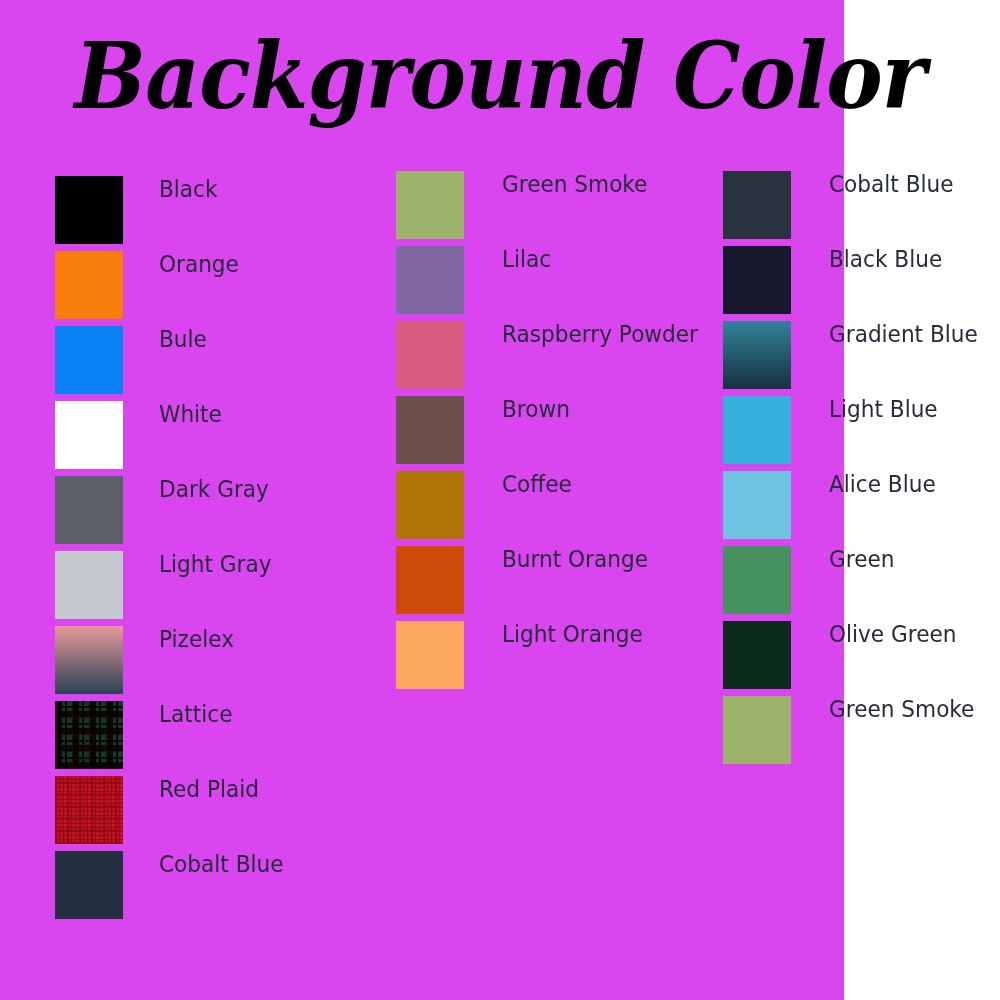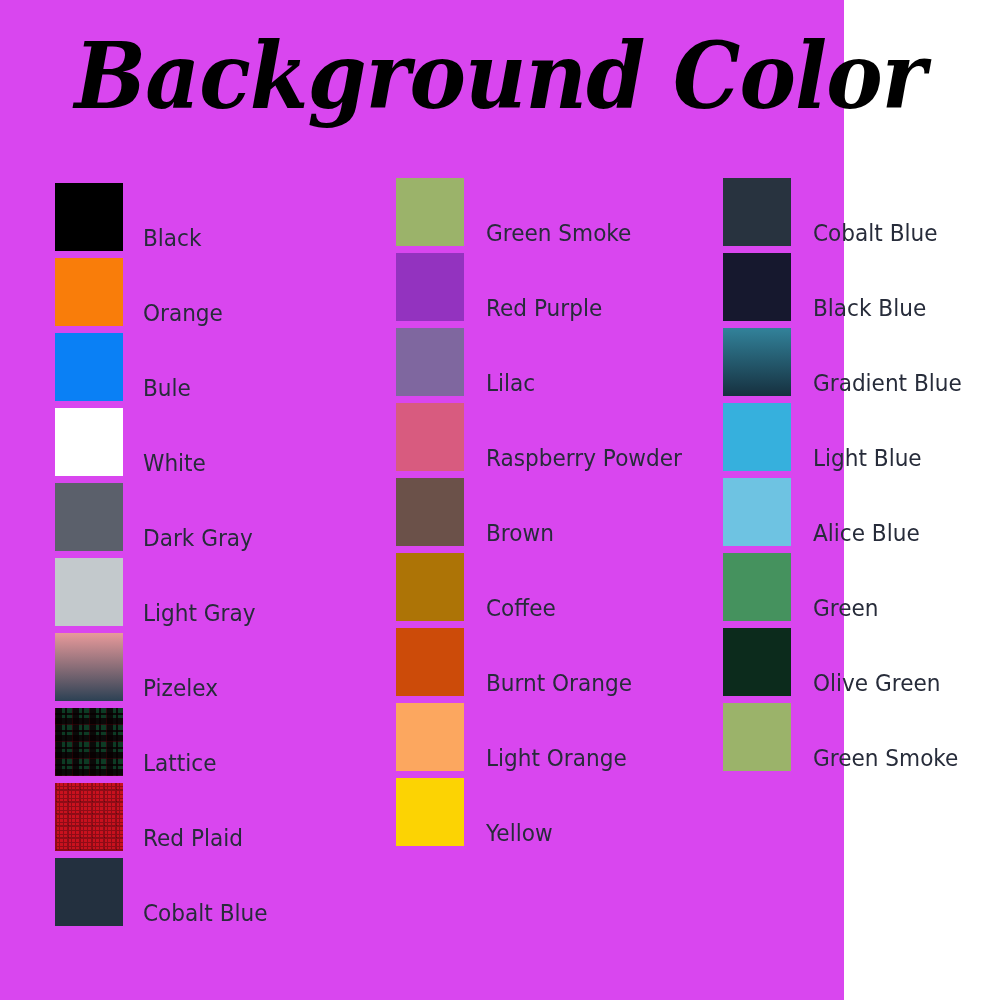--- a/index.html
+++ b/index.html
@@ -52,21 +52,22 @@
     top: 0;
   }
   .col-0 { left: 55px;  top: 176px; }
   .col-1 { left: 396px; top: 171px; }
   .col-2 { left: 723px; top: 171px; }
 
   .swatch-row {
     position: relative;
     height: 75px;
     display: flex;
-    align-items: flex-end;
+    align-items: flex-start;
+    gap: 16px;
   }
   .swatch {
     width: 68px;
     height: 68px;
     flex: 0 0 68px;
     background: #ffffff;
   }
   .swatch-label {
     margin-left: 20px;
     font-family: "DejaVu Sans", sans-serif;
@@ -129,24 +130,20 @@
           <div class="swatch" title="Cobalt Blue" style="background: rgb(35, 48, 63);"></div>
           <div class="swatch-label">Cobalt Blue</div>
         </div>
       </div>
     <div class="column col-1">
         <div class="swatch-row">
           <div class="swatch" title="Green Smoke" style="background: rgb(155, 179, 106);"></div>
           <div class="swatch-label">Green Smoke</div>
         </div>
         <div class="swatch-row">
-          <div class="swatch" title="Red Purple" style="background: rgb(147, 51, 191);"></div>
-          <div class="swatch-label">Red Purple</div>
-        </div>
-        <div class="swatch-row">
           <div class="swatch" title="Lilac" style="background: rgb(127, 103, 159);"></div>
           <div class="swatch-label">Lilac</div>
         </div>
         <div class="swatch-row">
           <div class="swatch" title="Raspberry Powder" style="background: rgb(216, 91, 127);"></div>
           <div class="swatch-label">Raspberry Powder</div>
         </div>
         <div class="swatch-row">
           <div class="swatch" title="Brown" style="background: rgb(107, 81, 73);"></div>
           <div class="swatch-label">Brown</div>
@@ -156,24 +153,20 @@
           <div class="swatch-label">Coffee</div>
         </div>
         <div class="swatch-row">
           <div class="swatch" title="Burnt Orange" style="background: rgb(204, 75, 9);"></div>
           <div class="swatch-label">Burnt Orange</div>
         </div>
         <div class="swatch-row">
           <div class="swatch" title="Light Orange" style="background: rgb(252, 167, 95);"></div>
           <div class="swatch-label">Light Orange</div>
         </div>
-        <div class="swatch-row">
-          <div class="swatch" title="Yellow" style="background: rgb(252, 211, 3);"></div>
-          <div class="swatch-label">Yellow</div>
-        </div>
       </div>
     <div class="column col-2">
         <div class="swatch-row">
           <div class="swatch" title="Cobalt Blue" style="background: rgb(40, 51, 63);"></div>
           <div class="swatch-label">Cobalt Blue</div>
         </div>
         <div class="swatch-row">
           <div class="swatch" title="Black Blue" style="background: rgb(22, 24, 46);"></div>
           <div class="swatch-label">Black Blue</div>
         </div>

